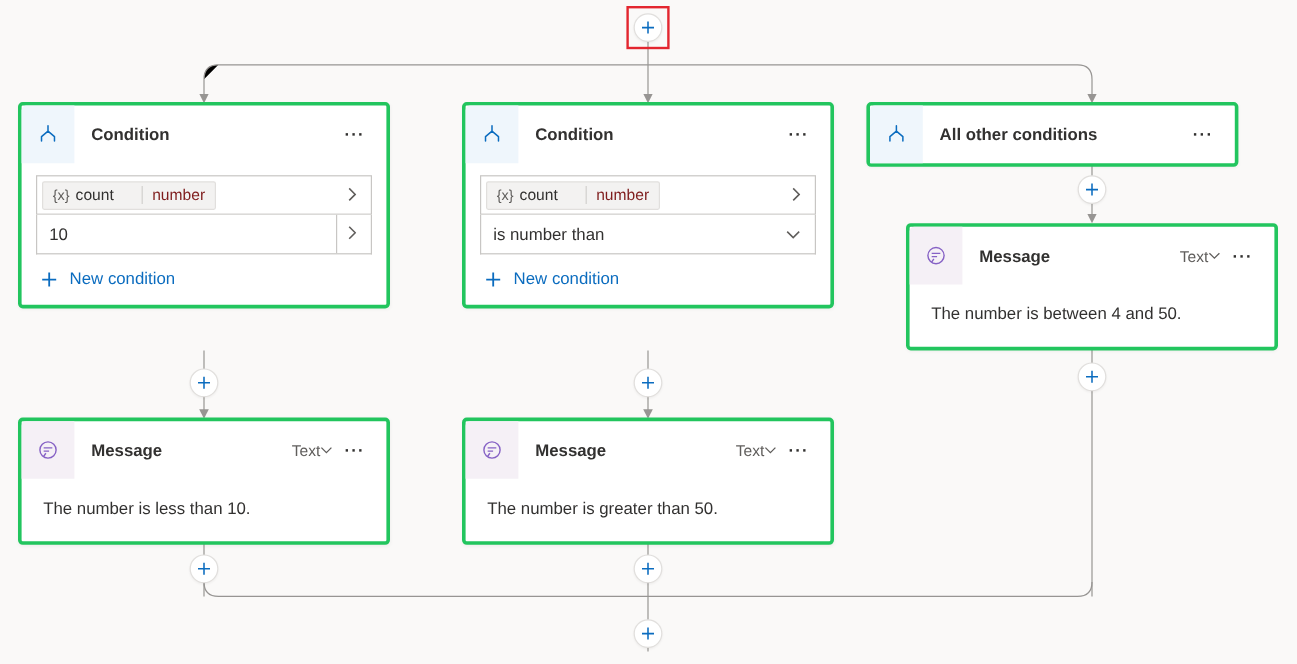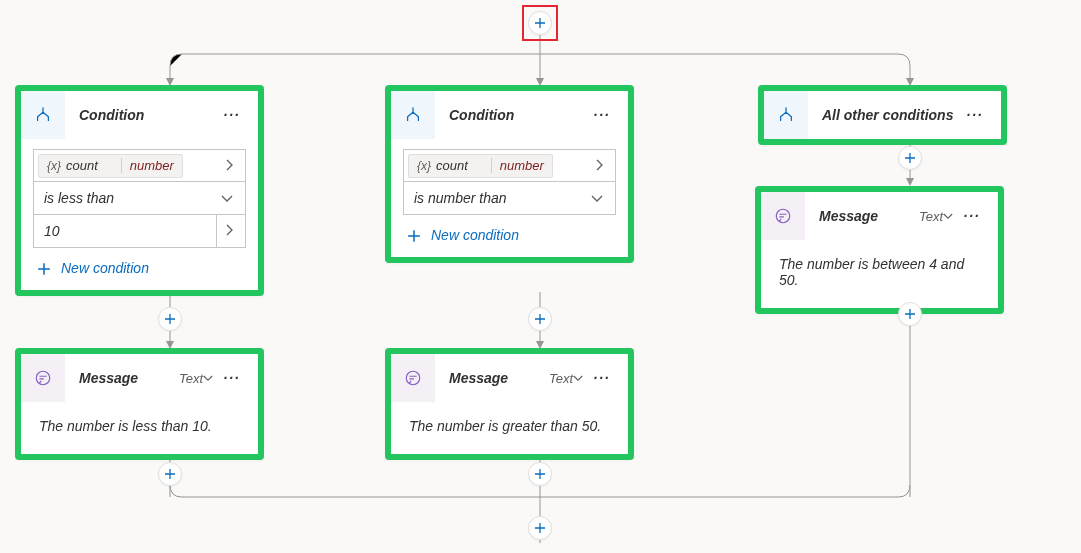--- a/index.html
+++ b/index.html
@@ -38,27 +38,26 @@
   }
   .plus-btn svg { display:block; }
   .highlight-box {
     position: absolute;
     border: 2px solid #e3262f;
     z-index: 6;
     pointer-events: none;
   }
   .card {
     position: absolute;
-    width: 249px;
+    width: 310px;
     background: #fff;
-    border: 6px solid #22c55e;
+    border: 3px solid #22c55e;
     border-radius: 4px;
     box-shadow: 0 1px 3px rgba(0,0,0,0.04);
     z-index: 2;
-    font-style: italic;
   }
   .card-header {
     display: flex;
     align-items: center;
     height: 48px;
     padding: 0 14px 0 0;
   }
   .head-icon {
     width: 44px;
     height: 48px;
@@ -202,26 +201,20 @@
       <span class="var-chip">
         <span class="var-icon">{x}</span>
         <span class="var-name">count</span>
         <span class="var-type">number</span>
       </span>
       <span class="chevron"><svg width="8" height="12" viewBox="0 0 8 12">
             <path d="M2 1l5 5-5 5" stroke="#605e5c" stroke-width="1.3" fill="none"></path>
           </svg></span>
     </div>
     <div class="field-row">
-      <span class="op-text">is less than</span>
-      <span class="chevron"><svg width="12" height="8" viewBox="0 0 12 8">
-            <path d="M1 1l5 5 5-5" stroke="#605e5c" stroke-width="1.3" fill="none"></path>
-          </svg></span>
-    </div>
-    <div class="field-row">
       <span class="val-text">10</span>
       <div class="vdiv"></div>
       <span class="chevron"><svg width="8" height="12" viewBox="0 0 8 12">
             <path d="M2 1l5 5-5 5" stroke="#605e5c" stroke-width="1.3" fill="none"></path>
           </svg></span>
     </div>
     <div class="new-cond">
       <span class="plus-inline">
           <svg width="14" height="14" viewBox="0 0 12 12">
             <path d="M6 1v10M1 6h10" stroke="#0b6cbf" stroke-width="1.3"></path>
@@ -329,21 +322,21 @@
   </div>
   <div class="msg-body">The number is greater than 50.</div>
 </div>
 
 <div class="plus-btn" style="left:528px; top:462px;">
   <svg width="12" height="12" viewBox="0 0 12 12">
       <path d="M6 1v10M1 6h10" stroke="#0b6cbf" stroke-width="1.3"></path>
     </svg>
 </div>
 
-<div class="card" style="left:758px; top:85px;">
+<div class="card" style="left:722px; top:85px;">
   <div class="card-header">
     <div class="head-icon">
       <svg width="18" height="18" viewBox="0 0 20 20">
           <path d="M10 2v5 M10 7 L4 12 M10 7 L16 12 M4 12v4 M16 12v4" stroke="#0b6cbf" stroke-width="1.4" fill="none" stroke-linecap="round"></path>
         </svg>
     </div>
     <div class="head-title">All other conditions</div>
     <div class="ellipsis">···</div>
   </div>
 </div>

